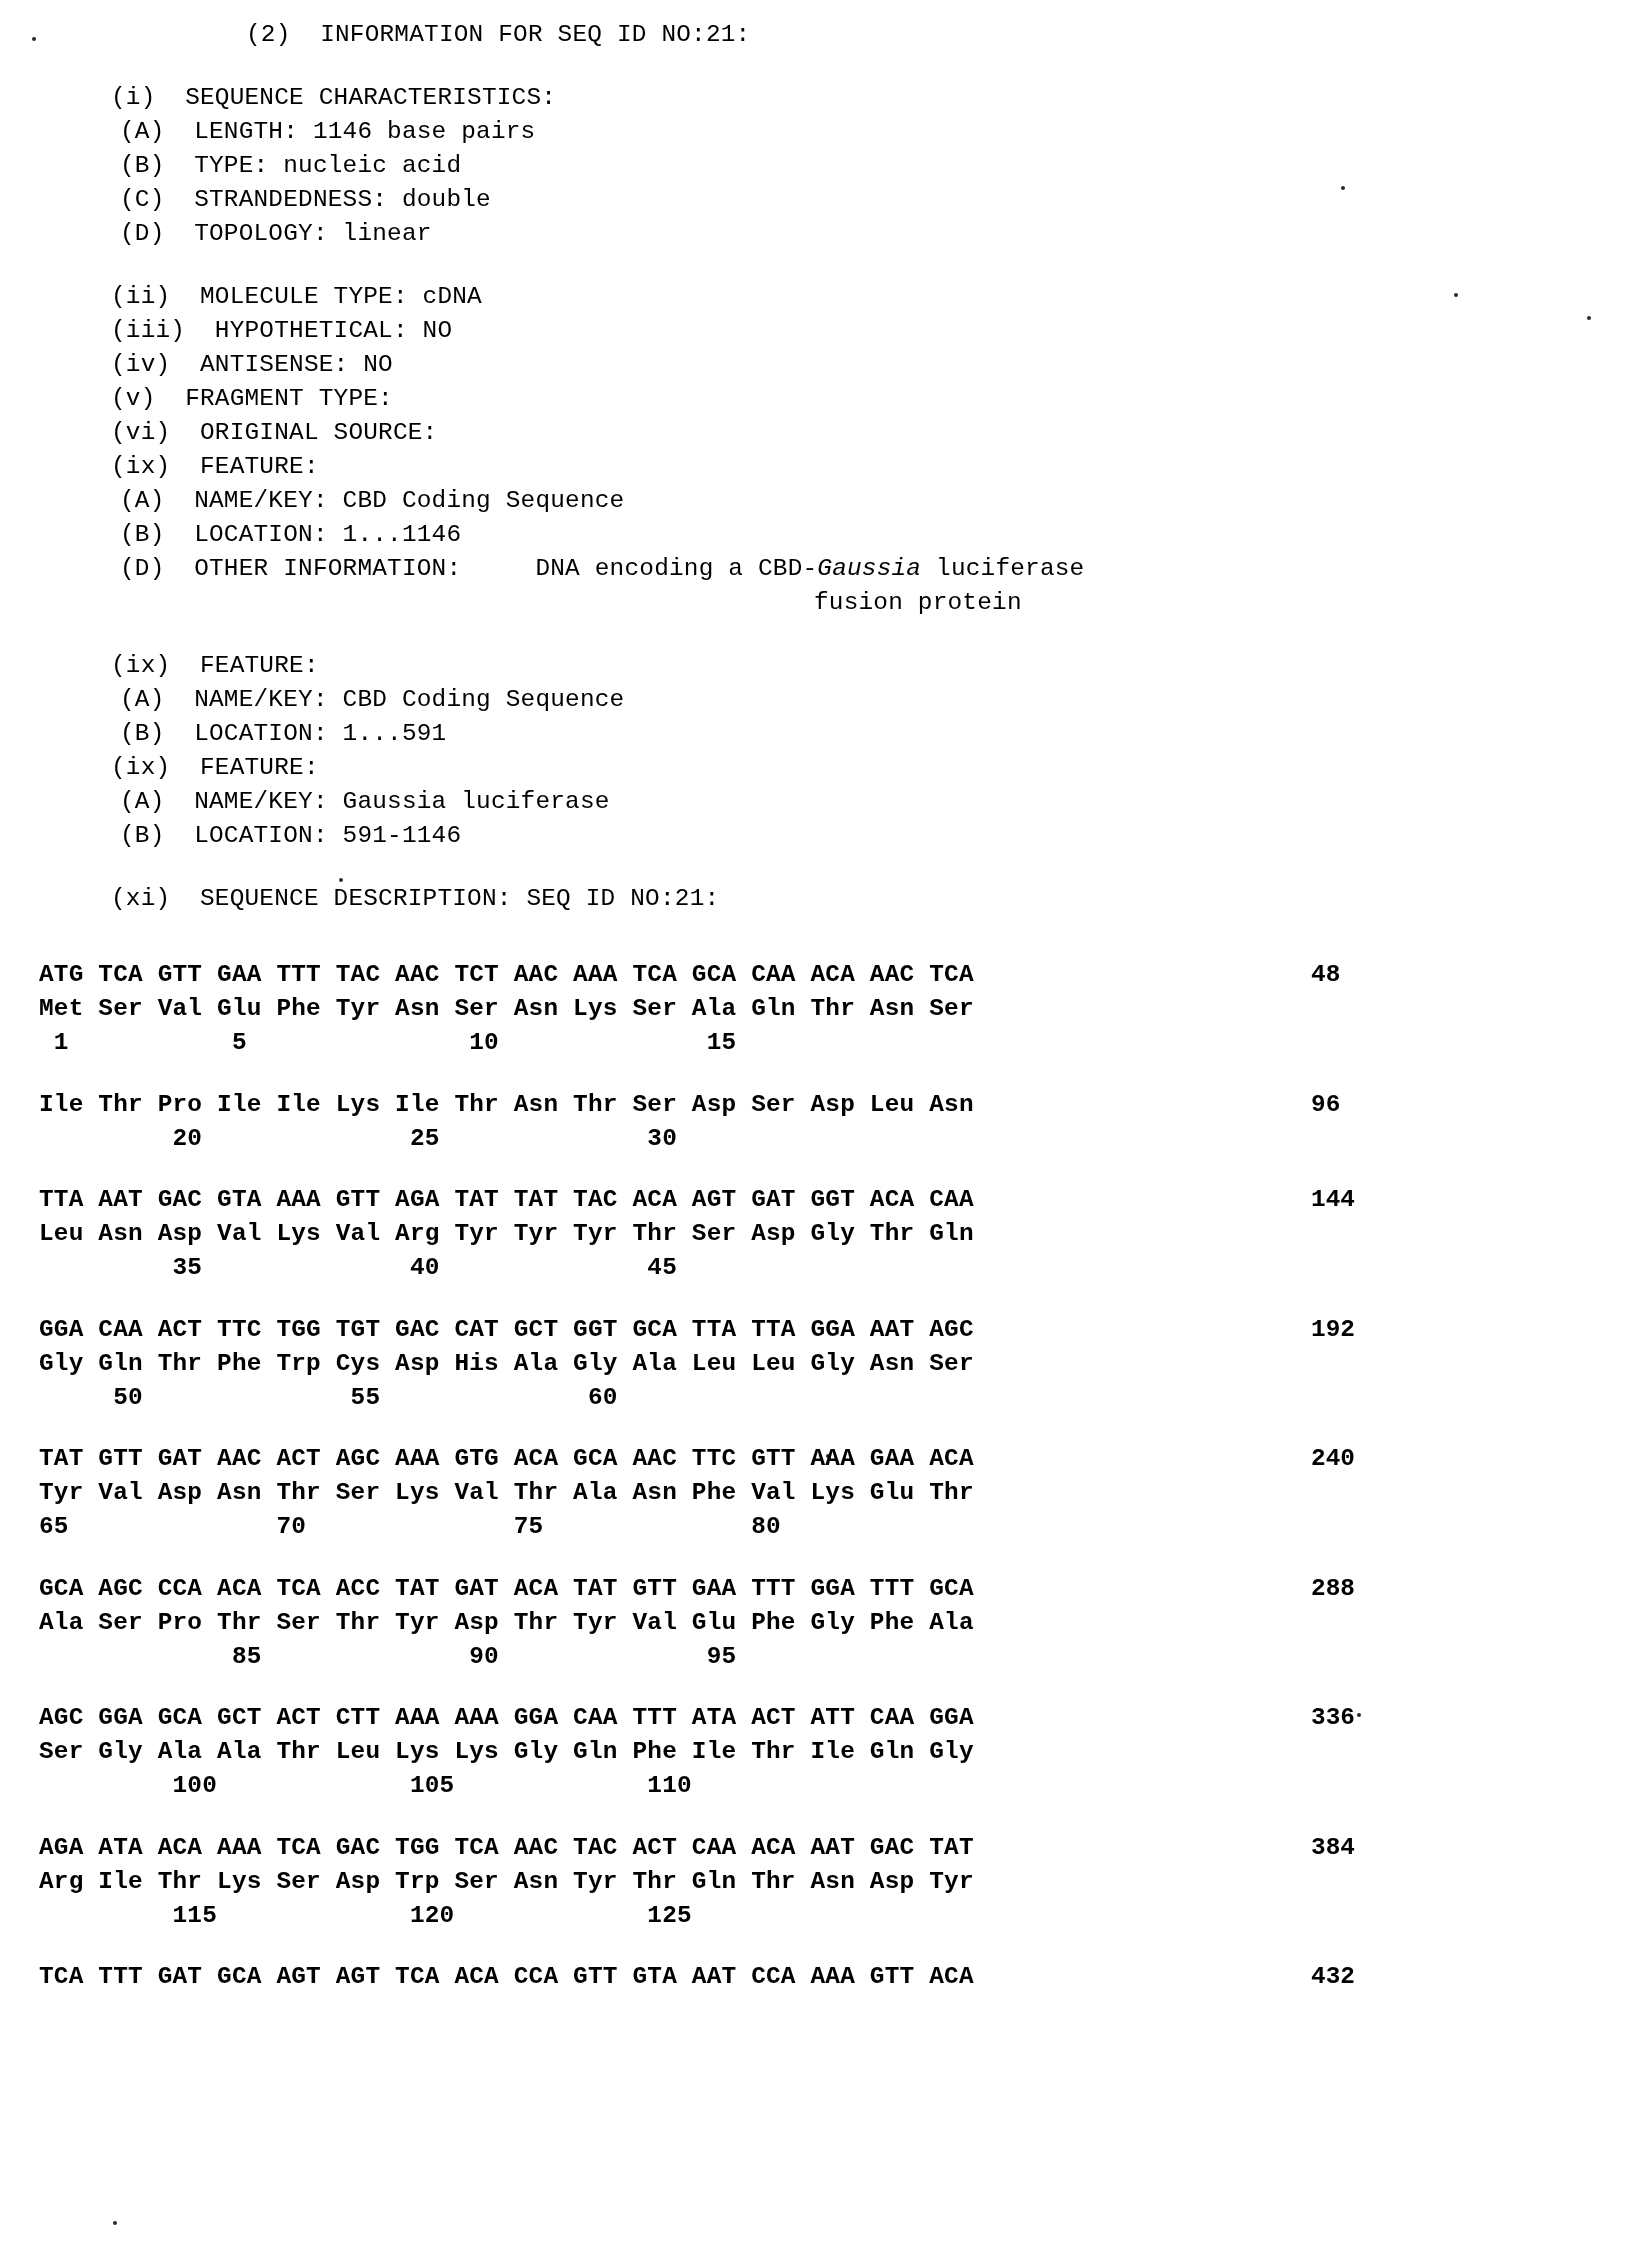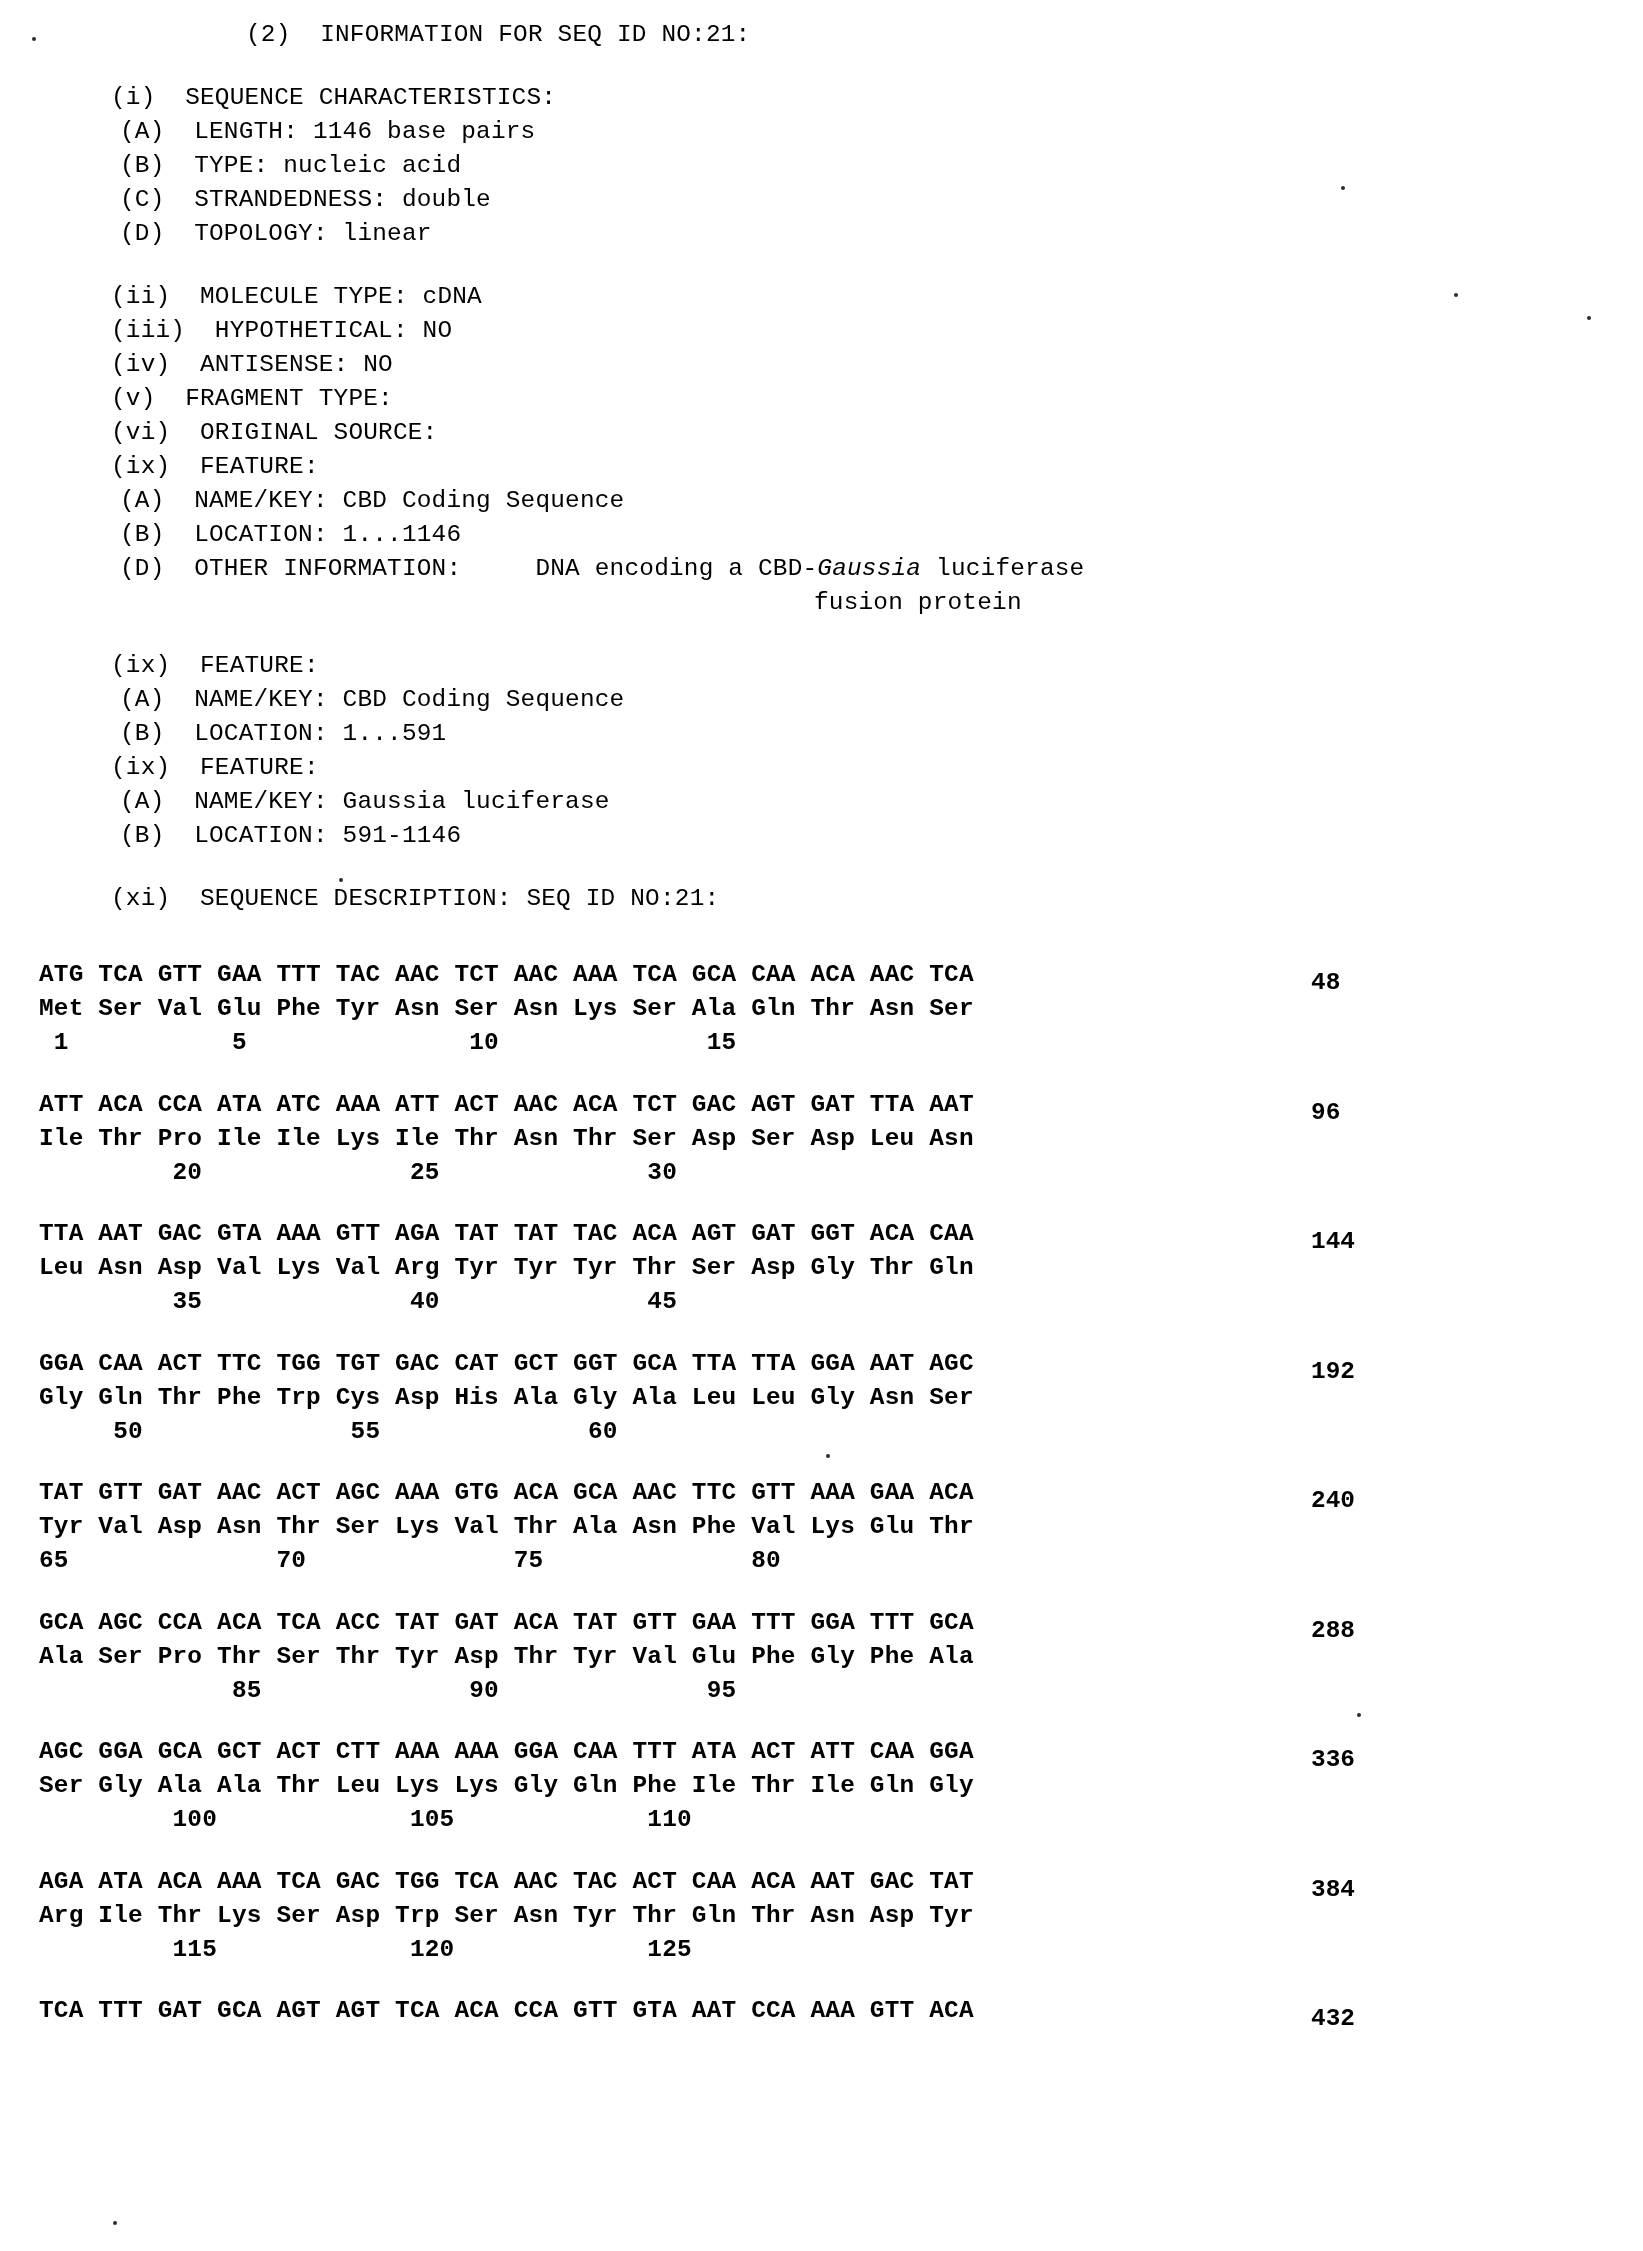--- a/index.html
+++ b/index.html
@@ -62,21 +62,21 @@
     white-space: pre;
     font-size: 24.4px;
     line-height: 34px;
     letter-spacing: 0.2px;
   }
   .seq-row.codons  { }
   .seq-row.aminos  { }
   .seq-row.numbers { }
   .seq-count {
     position: absolute;
-    top: 8px;
+    top: 0;
     left: 1272px;
     white-space: pre;
     font-size: 24.4px;
     line-height: 34px;
   }
 
   
   .speck {
     position: absolute;
     background: #2b2b2b;
@@ -142,21 +142,20 @@
   <div class="seq-area">
 
     <div class="seq-block">
       <div class="seq-row codons">ATG TCA GTT GAA TTT TAC AAC TCT AAC AAA TCA GCA CAA ACA AAC TCA</div>
       <div class="seq-row aminos">Met Ser Val Glu Phe Tyr Asn Ser Asn Lys Ser Ala Gln Thr Asn Ser</div>
       <div class="seq-row numbers"> 1           5               10              15</div>
       <div class="seq-count">48</div>
     </div>
 
     <div class="seq-block">
-      <div class="seq-row codons">ATT ACA CCA ATA ATC AAA ATT ACT AAC ACA TCT GAC AGT GAT TTA AAT</div>
       <div class="seq-row aminos">Ile Thr Pro Ile Ile Lys Ile Thr Asn Thr Ser Asp Ser Asp Leu Asn</div>
       <div class="seq-row numbers">         20              25              30</div>
       <div class="seq-count">96</div>
     </div>
 
     <div class="seq-block">
       <div class="seq-row codons">TTA AAT GAC GTA AAA GTT AGA TAT TAT TAC ACA AGT GAT GGT ACA CAA</div>
       <div class="seq-row aminos">Leu Asn Asp Val Lys Val Arg Tyr Tyr Tyr Thr Ser Asp Gly Thr Gln</div>
       <div class="seq-row numbers">         35              40              45</div>
       <div class="seq-count">144</div>

